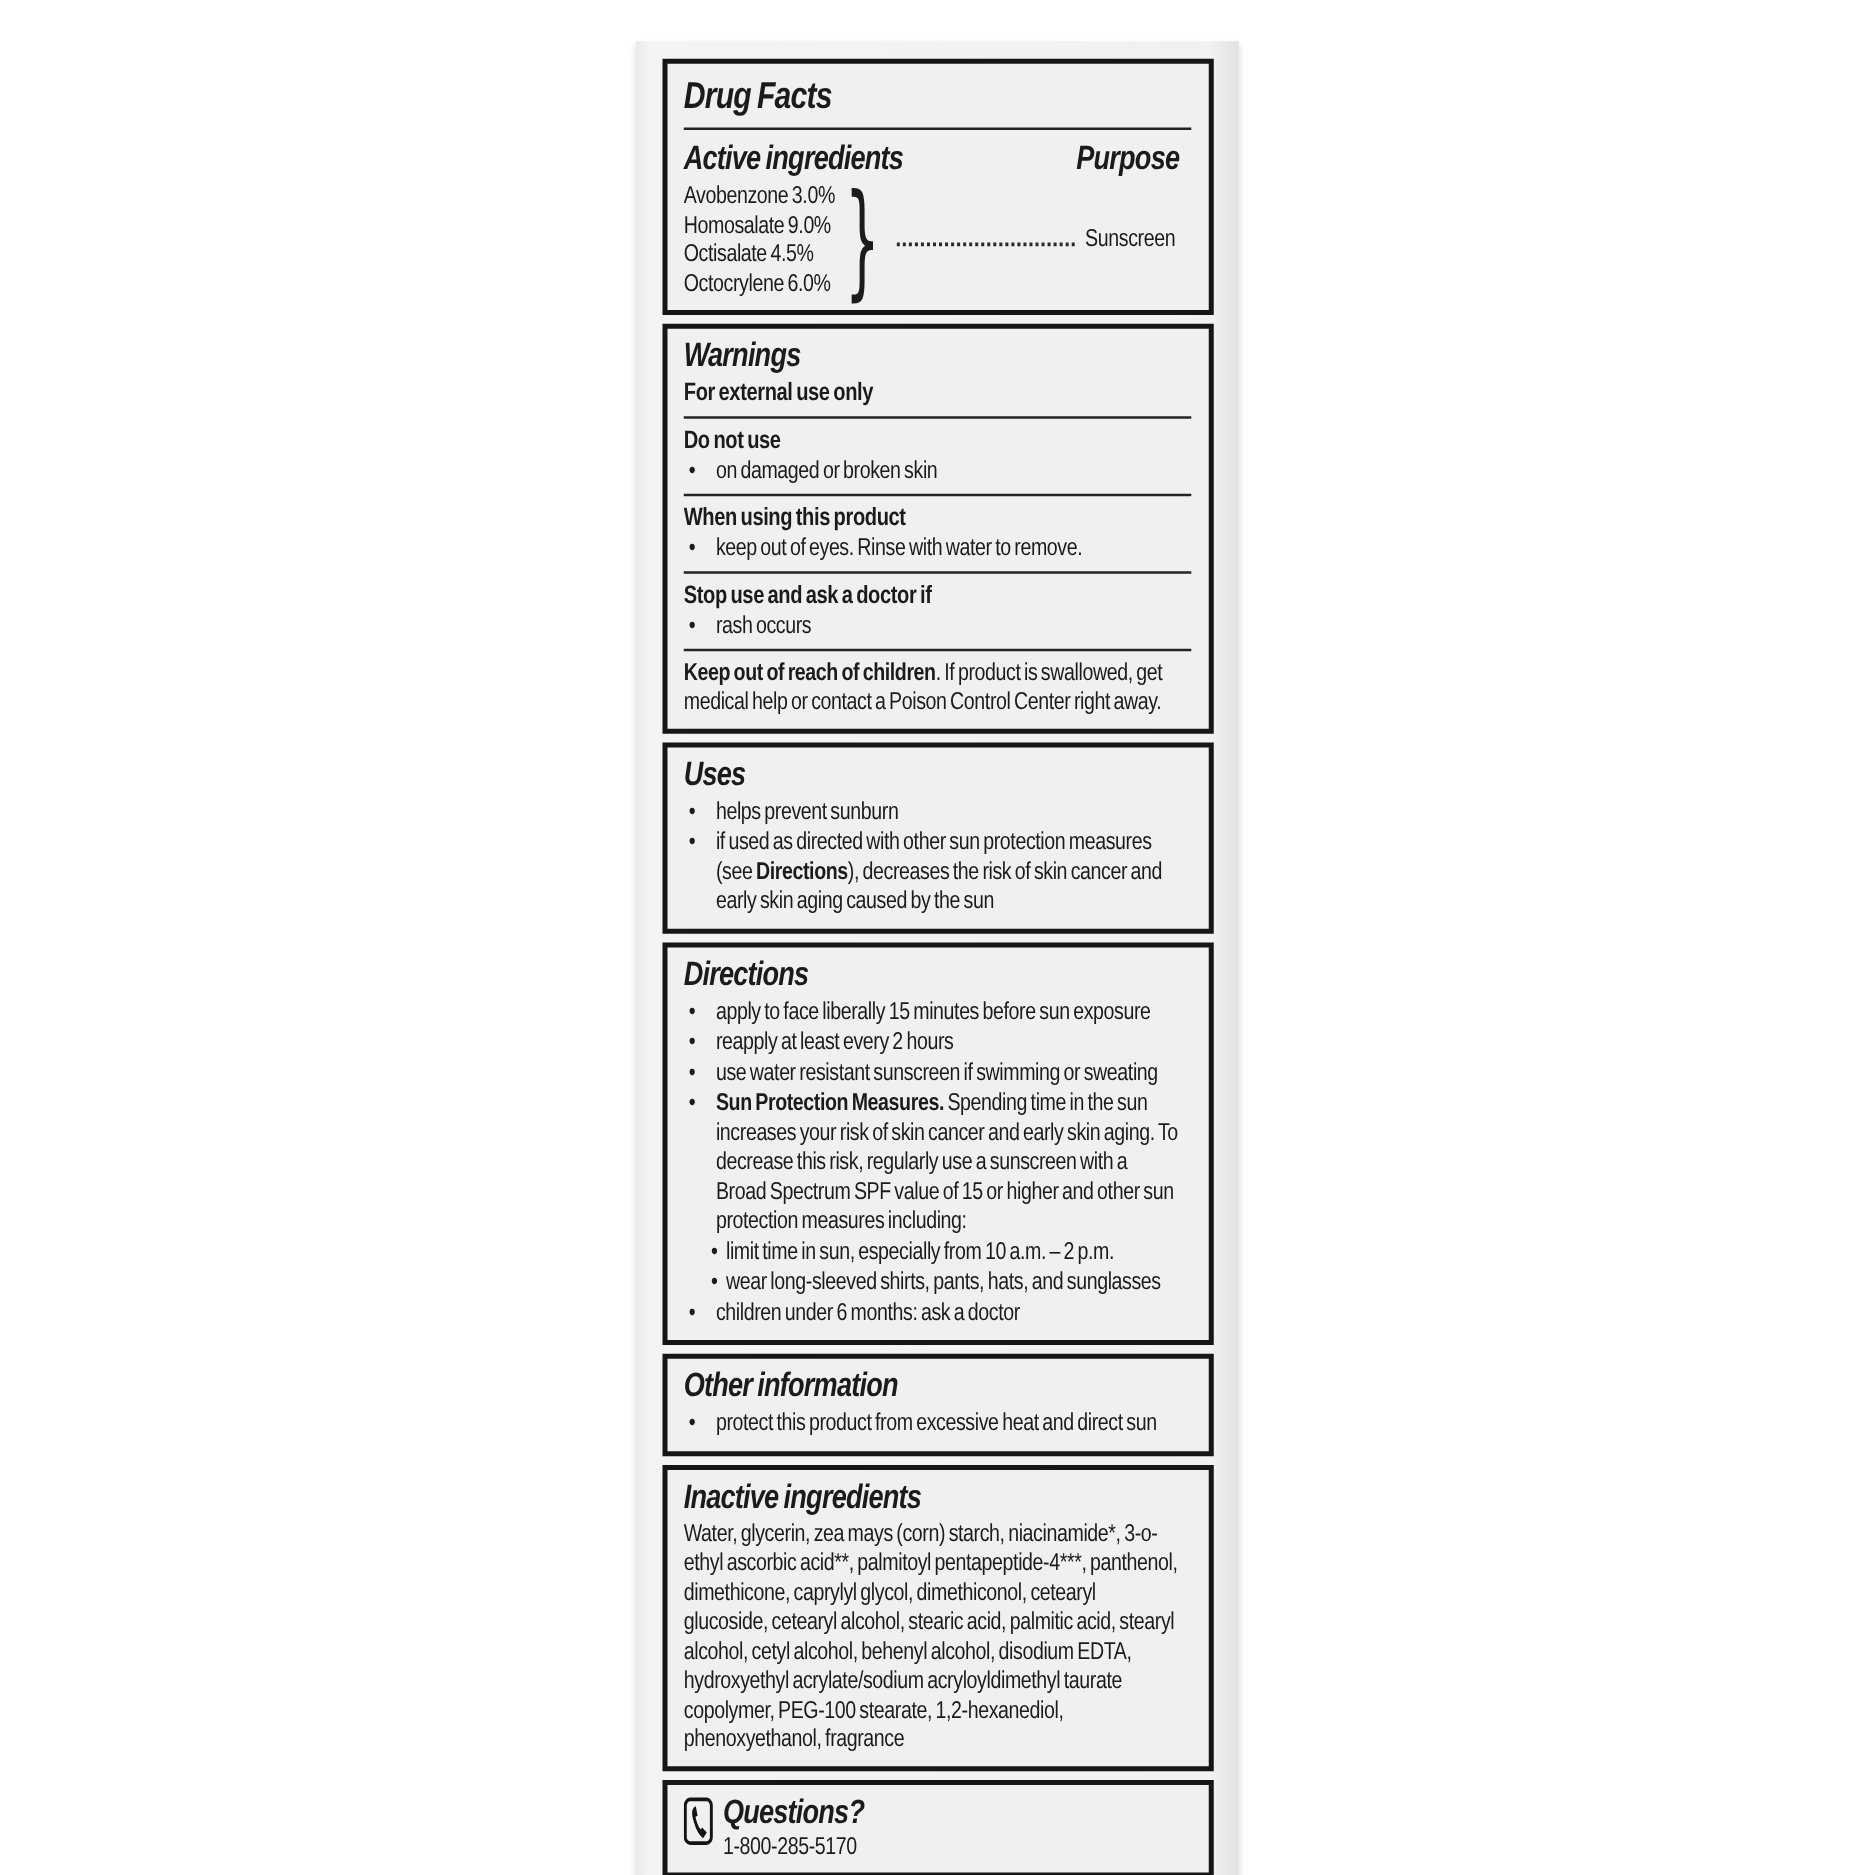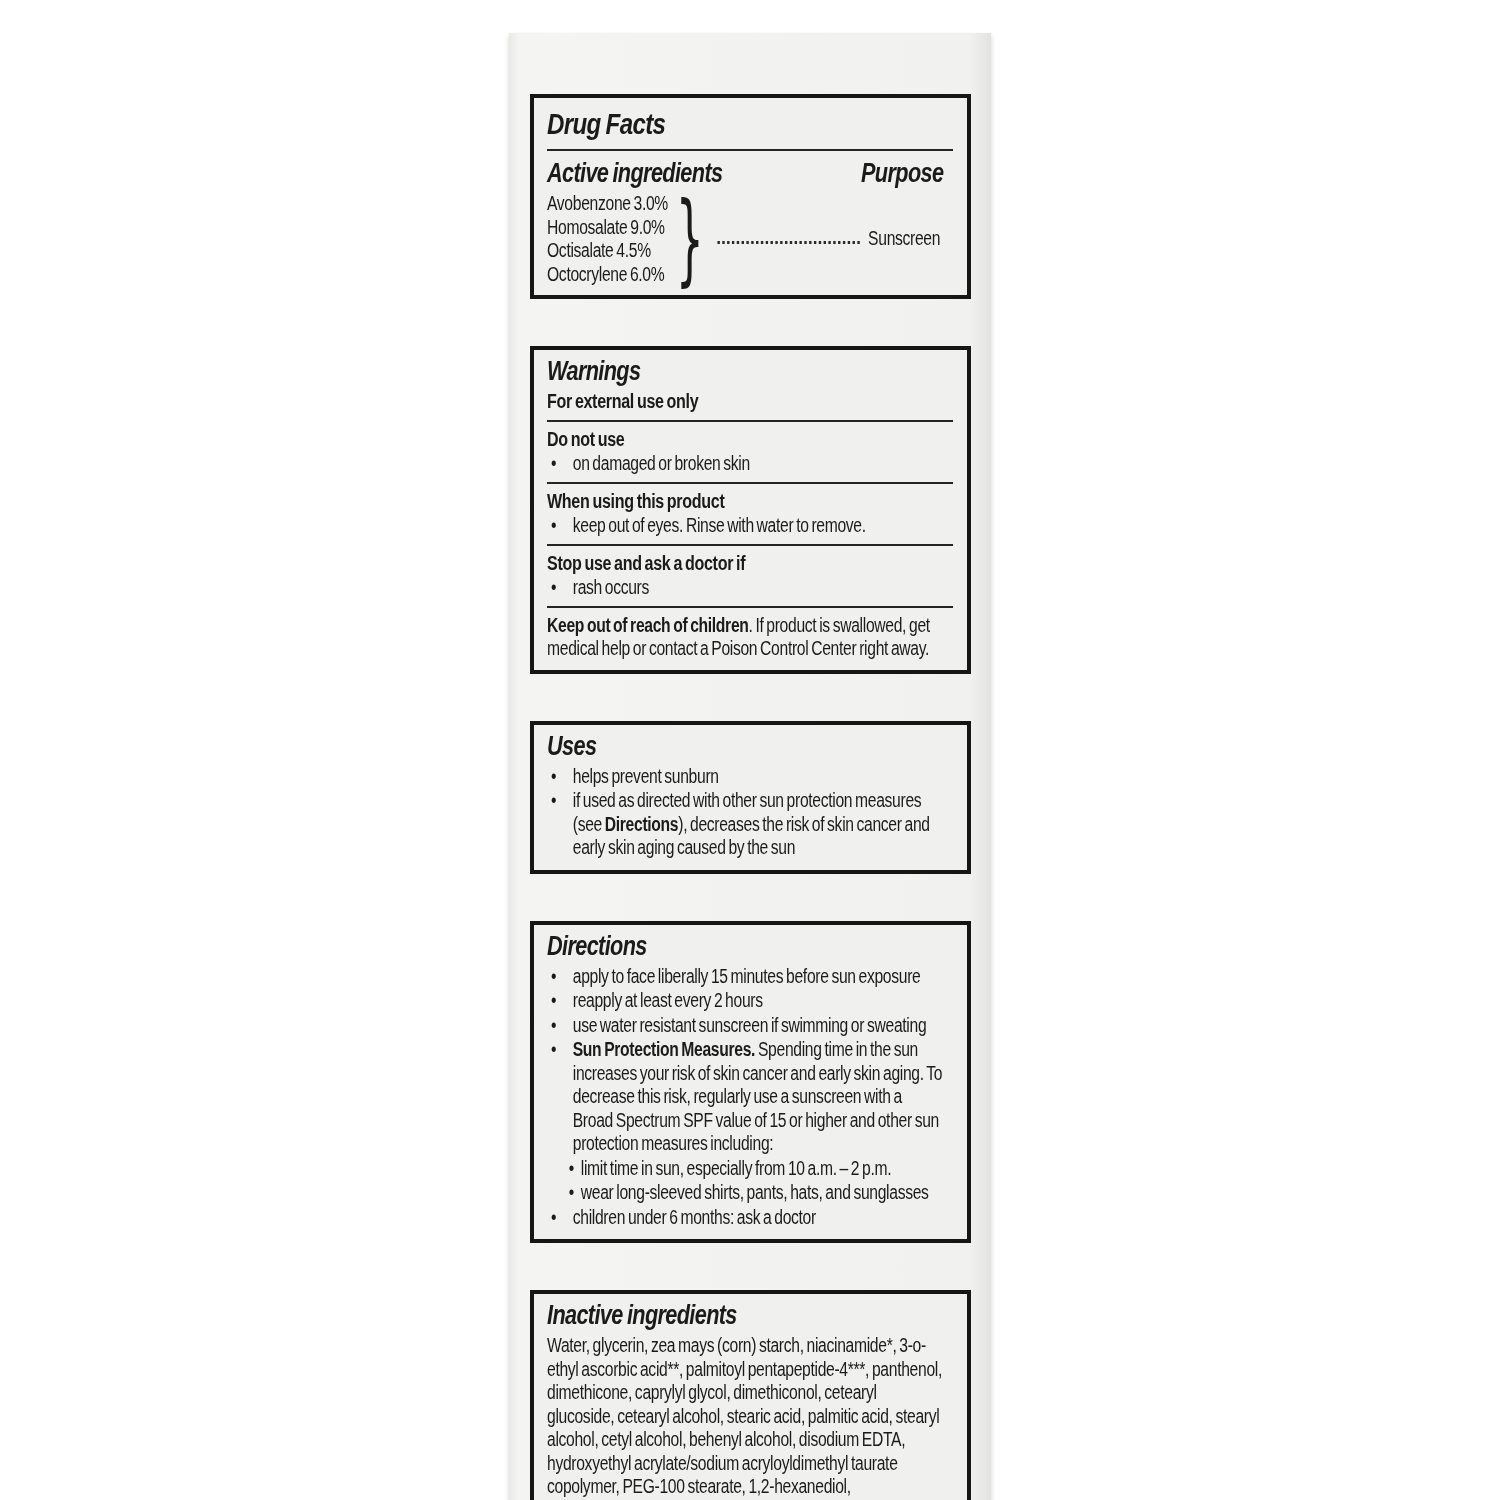--- a/index.html
+++ b/index.html
@@ -17,21 +17,20 @@
     background:linear-gradient(90deg,#e9e9e8 0px,#f4f4f3 10px,#f1f1f0 460px,#e2e2e1 482px);
     box-shadow:0 3px 5px rgba(0,0,0,0.18);
     min-height:1430px;
   }
   .box{
     border:4px solid #161616;
     background:#f0f0ef;
     margin-bottom:7px;
     padding:5px 0 9px 13px;
     overflow:hidden;
-    margin-top:47px;
   }
   
   .cond{
     width:505px;
     transform:scaleX(0.804);
     transform-origin:0 0;
     letter-spacing:-0.4px;
     word-spacing:-1.5px;
     font-size:19.5px;
     line-height:23.5px;
@@ -159,20 +158,28 @@
       </div>
       <div class="sli pad-r">
         <span class="t">wear long-sleeved shirts, pants, hats, and sunglasses</span>
       </div>
       <div class="li">
         <span class="t">children under 6 months: ask a doctor</span>
       </div>
     </div>
   </div>
 
+  <div class="box">
+    <div class="cond">
+      <div class="h2">Other information</div>
+      <div class="li">
+        <span class="t">protect this product from excessive heat and direct sun</span>
+      </div>
+    </div>
+  </div>
 
   <div class="box">
     <div class="cond">
       <div class="h2">Inactive ingredients</div>
       <div class="pad-r">Water, glycerin, zea mays (corn) starch, niacinamide*, 3-o-ethyl ascorbic acid**, palmitoyl pentapeptide-4***, panthenol, dimethicone, caprylyl glycol, dimethiconol, cetearyl glucoside, cetearyl alcohol, stearic acid, palmitic acid, stearyl alcohol, cetyl alcohol, behenyl alcohol, disodium EDTA, hydroxyethyl acrylate/sodium acryloyldimethyl taurate copolymer, PEG-100 stearate, 1,2-hexanediol, phenoxyethanol, fragrance</div>
     </div>
   </div>
 
   <div class="box">
     <div class="cond">

